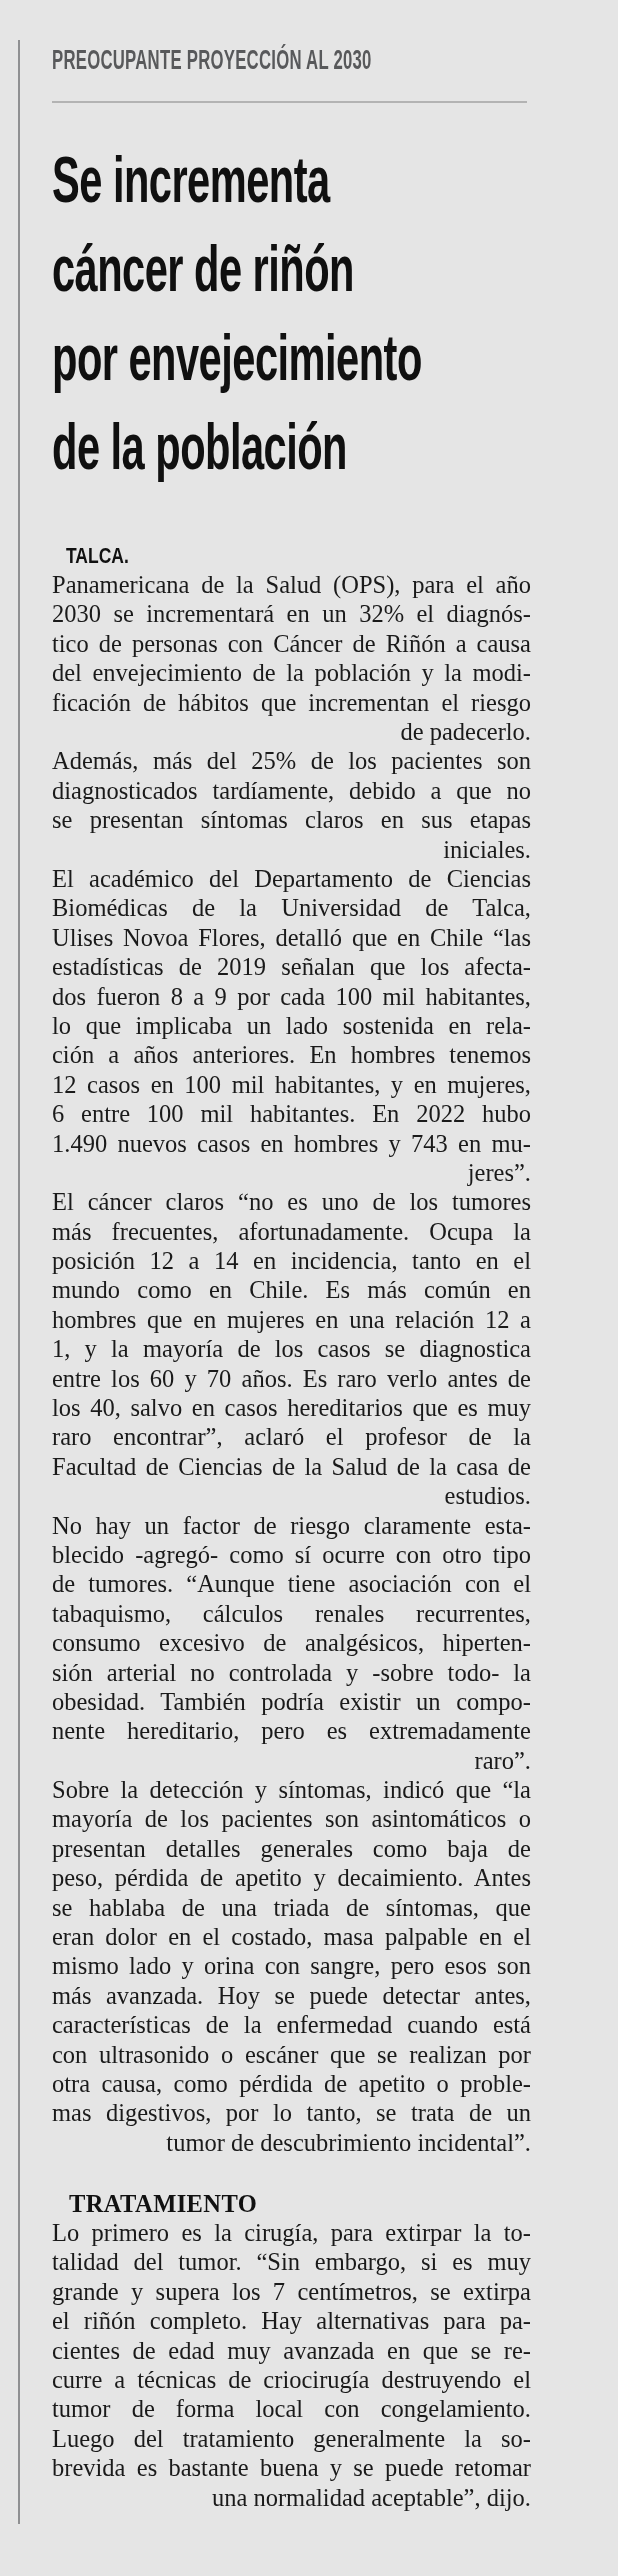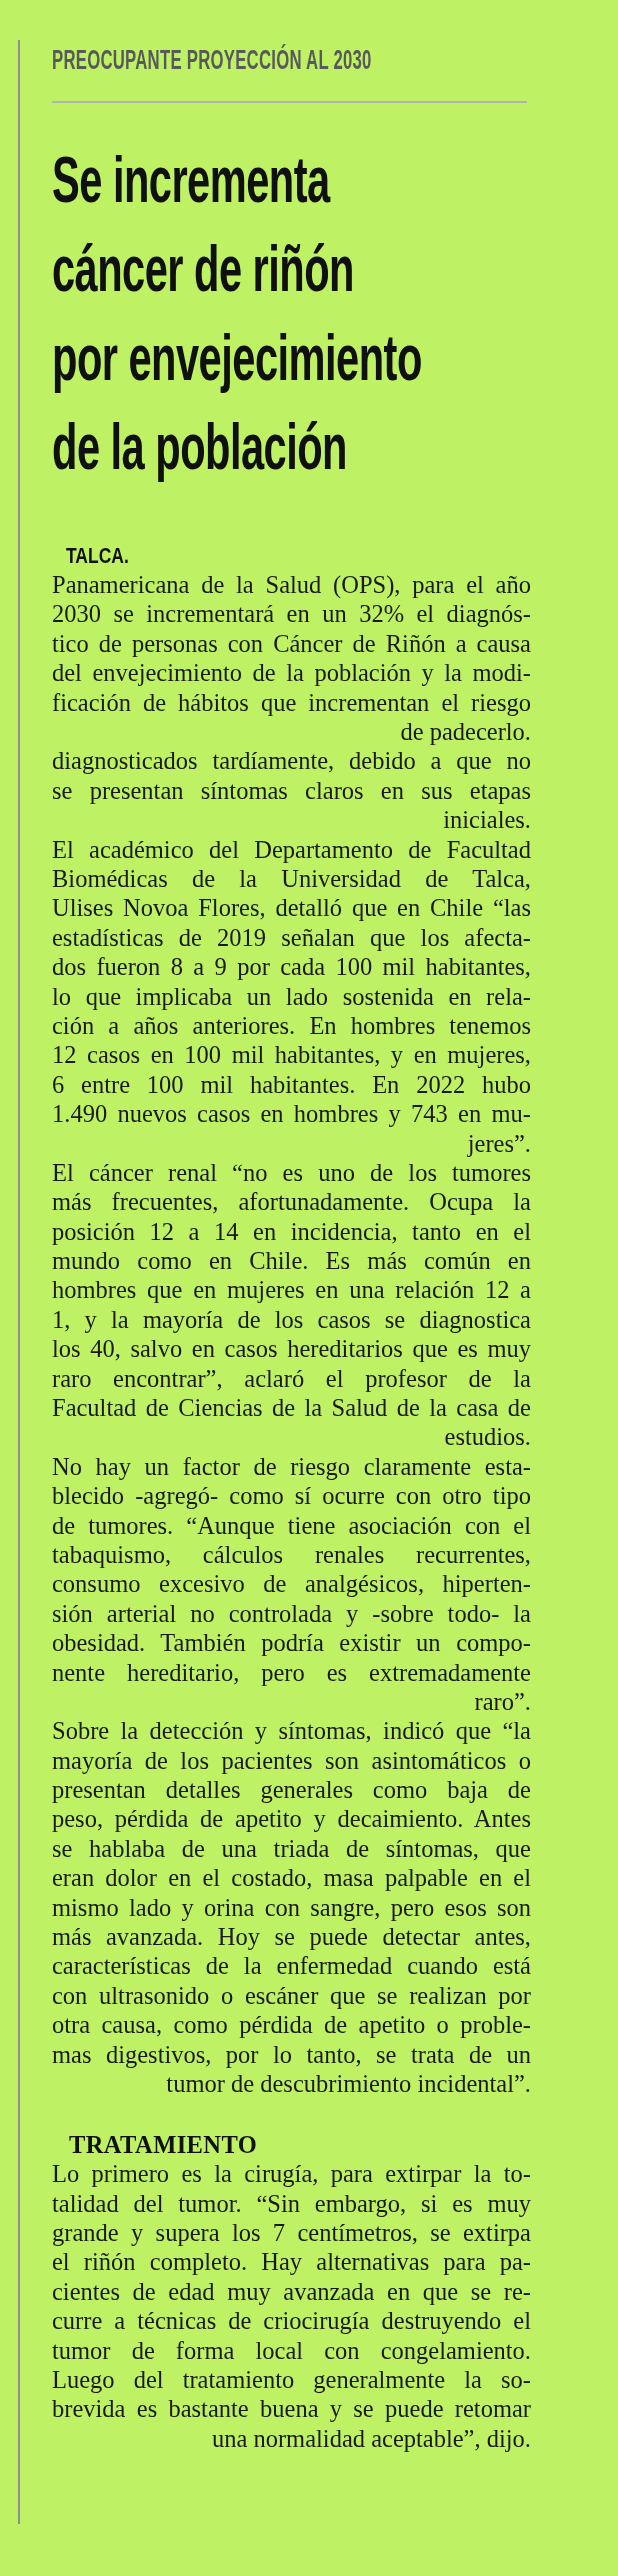--- a/index.html
+++ b/index.html
@@ -1,19 +1,19 @@
 <!DOCTYPE html>
 <html lang="es" style="font-size:13.3px"><head>
 <meta charset="utf-8">
 <style>
   html,body{margin:0;padding:0;background:#ffffff;}
   .page{
     position:relative;
     width:619px;height:2576px;
-    background:#bef264;
+    background:#e5e5e5;
     overflow:hidden;
     font-family:"Liberation Serif","DejaVu Serif",serif;
   }
   .left-rule{
     position:absolute;left:18px;top:40px;
     width:1.7px;height:2484px;background:#8f9092;
   }
   .content{position:absolute;left:52px;top:0;width:479px;}
   .kicker{
     margin-top:47px;
@@ -77,44 +77,46 @@
             <span class="rest">De acuerdo con la Organización</span>
           </div>
           <div class="bline jline">Panamericana de la Salud (OPS), para el año</div>
           <div class="bline jline">2030 se incrementará en un 32% el diagnós-</div>
           <div class="bline jline">tico de personas con Cáncer de Riñón a causa</div>
           <div class="bline jline">del envejecimiento de la población y la modi-</div>
           <div class="bline jline">ficación de hábitos que incrementan el riesgo</div>
           <div class="bline lastline">de padecerlo.</div>
         </div>
         <div class="para">
+          <div class="bline jline">Además, más del 25% de los pacientes son</div>
           <div class="bline jline">diagnosticados tardíamente, debido a que no</div>
           <div class="bline jline">se presentan síntomas claros en sus etapas</div>
           <div class="bline lastline">iniciales.</div>
         </div>
         <div class="para">
-          <div class="bline jline">El académico del Departamento de Facultad</div>
+          <div class="bline jline">El académico del Departamento de Ciencias</div>
           <div class="bline jline">Biomédicas de la Universidad de Talca,</div>
           <div class="bline jline">Ulises Novoa Flores, detalló que en Chile “las</div>
           <div class="bline jline">estadísticas de 2019 señalan que los afecta-</div>
           <div class="bline jline">dos fueron 8 a 9 por cada 100 mil habitantes,</div>
           <div class="bline jline">lo que implicaba un lado sostenida en rela-</div>
           <div class="bline jline">ción a años anteriores. En hombres tenemos</div>
           <div class="bline jline">12 casos en 100 mil habitantes, y en mujeres,</div>
           <div class="bline jline">6 entre 100 mil habitantes. En 2022 hubo</div>
           <div class="bline jline">1.490 nuevos casos en hombres y 743 en mu-</div>
           <div class="bline lastline">jeres”.</div>
         </div>
         <div class="para">
-          <div class="bline jline">El cáncer renal “no es uno de los tumores</div>
+          <div class="bline jline">El cáncer claros “no es uno de los tumores</div>
           <div class="bline jline">más frecuentes, afortunadamente. Ocupa la</div>
           <div class="bline jline">posición 12 a 14 en incidencia, tanto en el</div>
           <div class="bline jline">mundo como en Chile. Es más común en</div>
           <div class="bline jline">hombres que en mujeres en una relación 12 a</div>
           <div class="bline jline">1, y la mayoría de los casos se diagnostica</div>
+          <div class="bline jline">entre los 60 y 70 años. Es raro verlo antes de</div>
           <div class="bline jline">los 40, salvo en casos hereditarios que es muy</div>
           <div class="bline jline">raro encontrar”, aclaró el profesor de la</div>
           <div class="bline jline">Facultad de Ciencias de la Salud de la casa de</div>
           <div class="bline lastline">estudios.</div>
         </div>
         <div class="para">
           <div class="bline jline">No hay un factor de riesgo claramente esta-</div>
           <div class="bline jline">blecido -agregó- como sí ocurre con otro tipo</div>
           <div class="bline jline">de tumores. “Aunque tiene asociación con el</div>
           <div class="bline jline">tabaquismo, cálculos renales recurrentes,</div>

